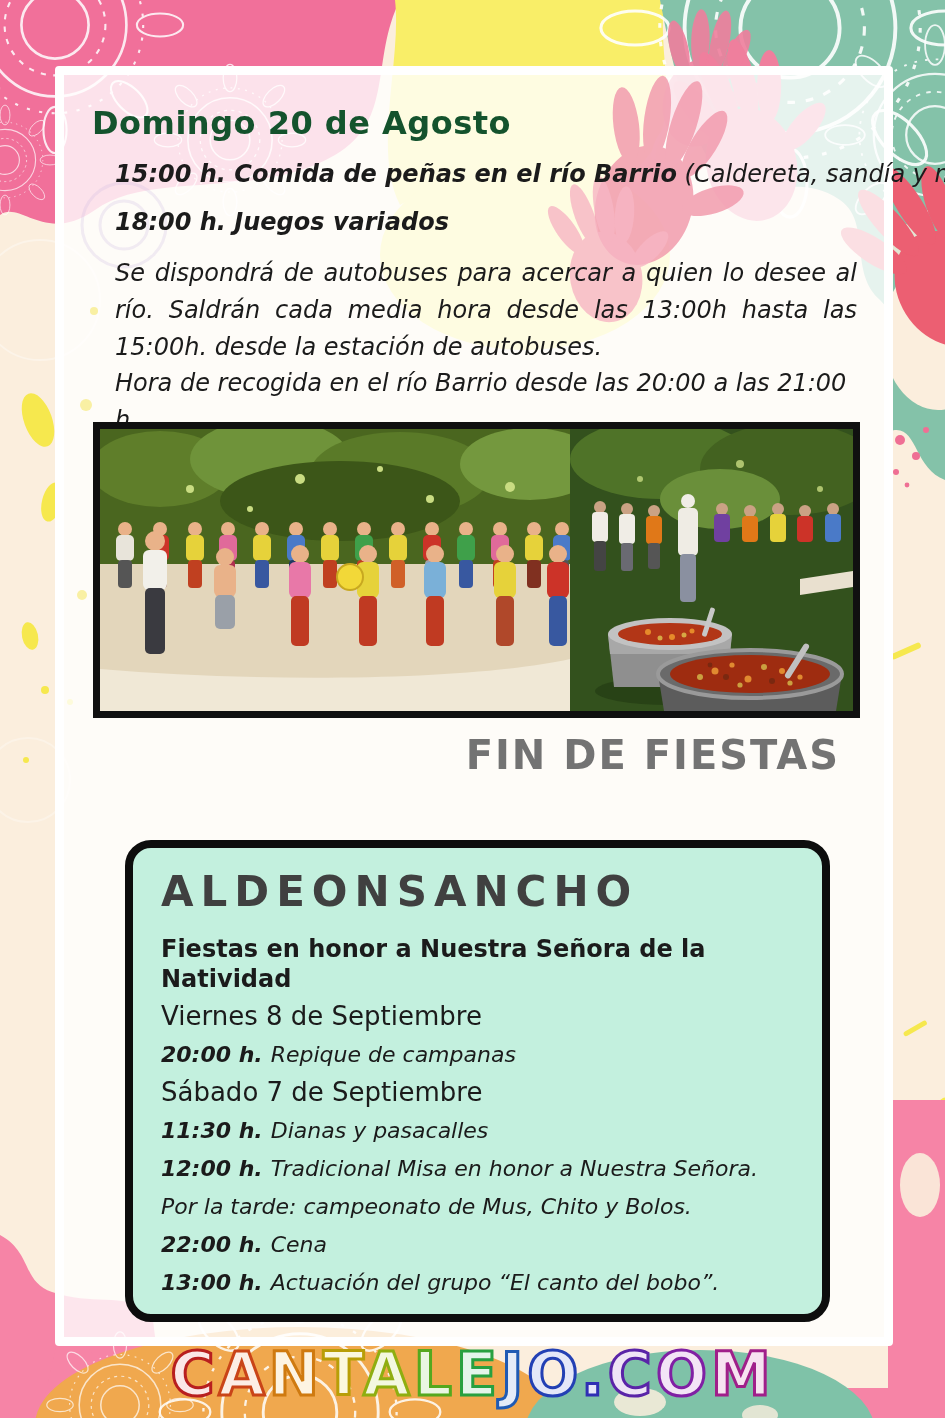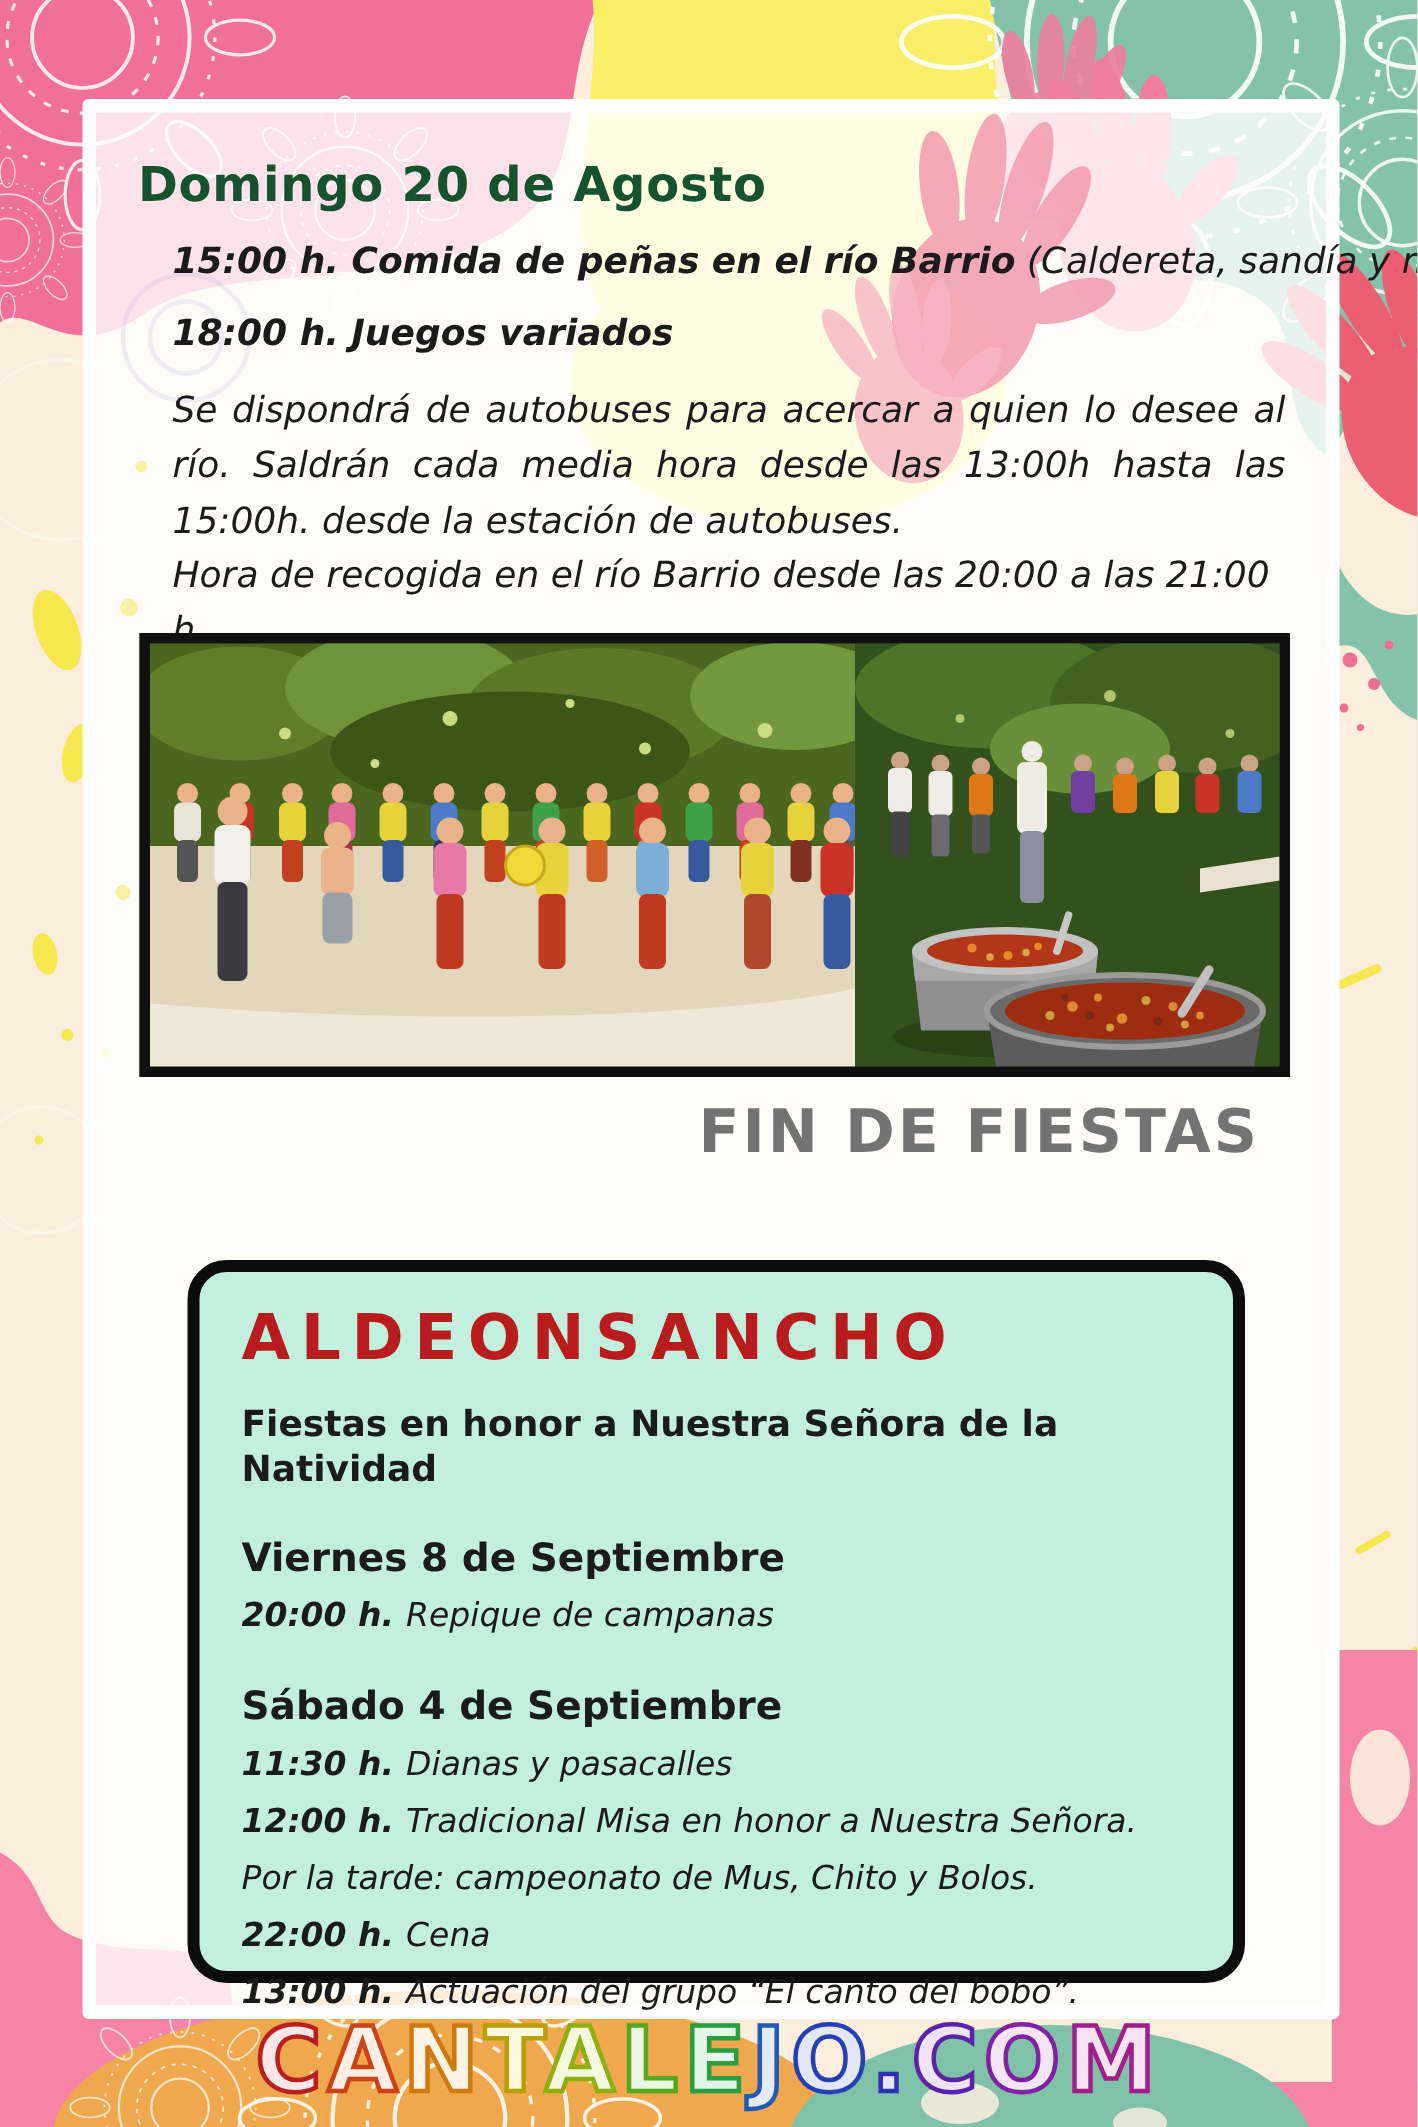--- a/index.html
+++ b/index.html
@@ -21,23 +21,23 @@
         font-style:italic;text-align:justify;}
   .p1{top:180px;}
   .p2{top:290px;text-align:left;}
   .photo{position:absolute;left:29px;top:347px;width:753px;height:282px;border:7px solid #101010;
          background:#3c5a22;}
   .photo svg{display:block;}
   .fin{position:absolute;left:0;top:658px;width:776px;text-align:right;font-size:40px;line-height:44px;
        font-weight:800;letter-spacing:2px;color:#737373;}
   .box{position:absolute;left:61px;top:765px;width:705px;height:482px;box-sizing:border-box;
        background:#c3f0de;border:8px solid #0d0d0d;border-radius:26px;padding:18px 28px;}
-  .box-title{font-size:42px;line-height:52px;font-weight:800;letter-spacing:7px;color:#b91c1c;}
+  .box-title{font-size:42px;line-height:52px;font-weight:800;letter-spacing:7px;color:#404040;}
   .box-sub{margin-top:16px;font-size:24px;line-height:30px;font-weight:800;}
-  .day{margin-top:29px;font-size:26px;line-height:32px;font-weight:700;}
+  .day{margin-top:6px;font-size:26px;line-height:32px;font-weight:400;}
   .ev{margin-top:8px;font-size:22px;line-height:30px;font-style:italic;}
   .ev .t{font-weight:700;margin-right:8px;}
   .ev .t:empty{margin-right:0;}
   .site{position:absolute;left:0;top:1342px;width:945px;text-align:center;font-size:60px;line-height:64px;
         font-weight:800;letter-spacing:4px;white-space:nowrap;}
   .site span{-webkit-text-stroke:3px currentColor;}
 </style>
 </head>
 <body>
 
@@ -409,21 +409,21 @@
 
       <div class="fin">FIN DE FIESTAS</div>
 
       <div class="box">
         <div class="box-title">ALDEONSANCHO</div>
         <div class="box-sub">Fiestas en honor a Nuestra Señora de la Natividad</div>
 
         <div class="day">Viernes 8 de Septiembre</div>
         <div class="ev"><span class="t">20:00 h.</span><span class="x">Repique de campanas</span></div>
 
-        <div class="day">Sábado 4 de Septiembre</div>
+        <div class="day">Sábado 7 de Septiembre</div>
         <div class="ev"><span class="t">11:30 h.</span><span class="x">Dianas y pasacalles</span></div>
         <div class="ev"><span class="t">12:00 h.</span><span class="x">Tradicional Misa en honor a Nuestra Señora.</span></div>
         <div class="ev"><span class="t"></span><span class="x">Por la tarde: campeonato de Mus, Chito y Bolos.</span></div>
         <div class="ev"><span class="t">22:00 h.</span><span class="x">Cena</span></div>
         <div class="ev"><span class="t">13:00 h.</span><span class="x">Actuación del grupo “El canto del bobo”.</span></div>
       </div>
     </div>
   </div>
 
   <div class="site"><span style="color: rgb(184, 31, 31); -webkit-text-fill-color: rgb(251, 231, 231); text-shadow: rgb(184, 31, 31) 0px 0px 1px;">C</span><span style="color: rgb(201, 68, 24); -webkit-text-fill-color: rgb(252, 238, 229); text-shadow: rgb(201, 68, 24) 0px 0px 1px;">A</span><span style="color: rgb(207, 122, 16); -webkit-text-fill-color: rgb(253, 244, 227); text-shadow: rgb(207, 122, 16) 0px 0px 1px;">N</span><span style="color: rgb(184, 158, 8); -webkit-text-fill-color: rgb(251, 248, 223); text-shadow: rgb(184, 158, 8) 0px 0px 1px;">T</span><span style="color: rgb(143, 174, 16); -webkit-text-fill-color: rgb(243, 248, 223); text-shadow: rgb(143, 174, 16) 0px 0px 1px;">A</span><span style="color: rgb(85, 168, 30); -webkit-text-fill-color: rgb(234, 246, 226); text-shadow: rgb(85, 168, 30) 0px 0px 1px;">L</span><span style="color: rgb(40, 160, 64); -webkit-text-fill-color: rgb(228, 245, 234); text-shadow: rgb(40, 160, 64) 0px 0px 1px;">E</span><span style="color: rgb(31, 90, 180); -webkit-text-fill-color: rgb(228, 235, 248); text-shadow: rgb(31, 90, 180) 0px 0px 1px;">J</span><span style="color: rgb(35, 64, 180); -webkit-text-fill-color: rgb(228, 231, 248); text-shadow: rgb(35, 64, 180) 0px 0px 1px;">O</span><span style="color: rgb(47, 47, 180); -webkit-text-fill-color: rgb(231, 231, 250); text-shadow: rgb(47, 47, 180) 0px 0px 1px;">.</span><span style="color: rgb(90, 36, 168); -webkit-text-fill-color: rgb(239, 228, 246); text-shadow: rgb(90, 36, 168) 0px 0px 1px;">C</span><span style="color: rgb(128, 32, 164); -webkit-text-fill-color: rgb(243, 228, 246); text-shadow: rgb(128, 32, 164) 0px 0px 1px;">O</span><span style="color: rgb(160, 31, 138); -webkit-text-fill-color: rgb(247, 226, 241); text-shadow: rgb(160, 31, 138) 0px 0px 1px;">M</span></div>

